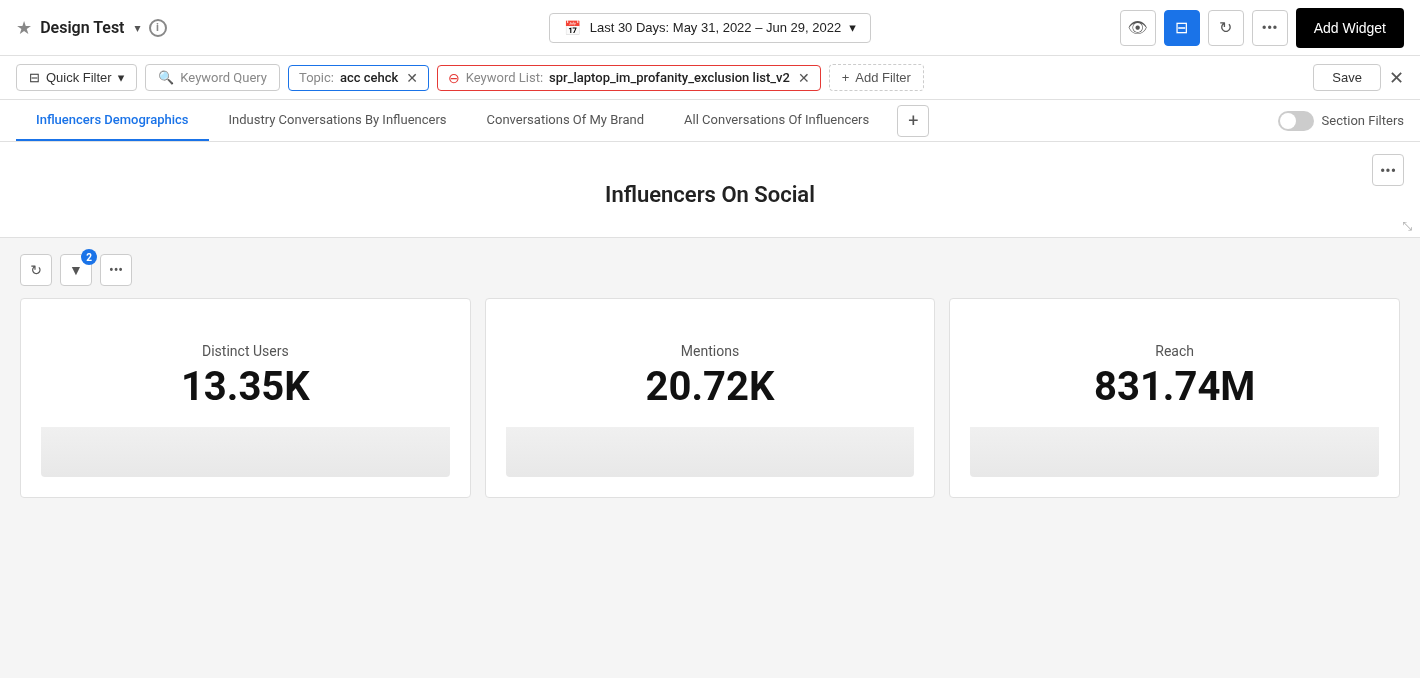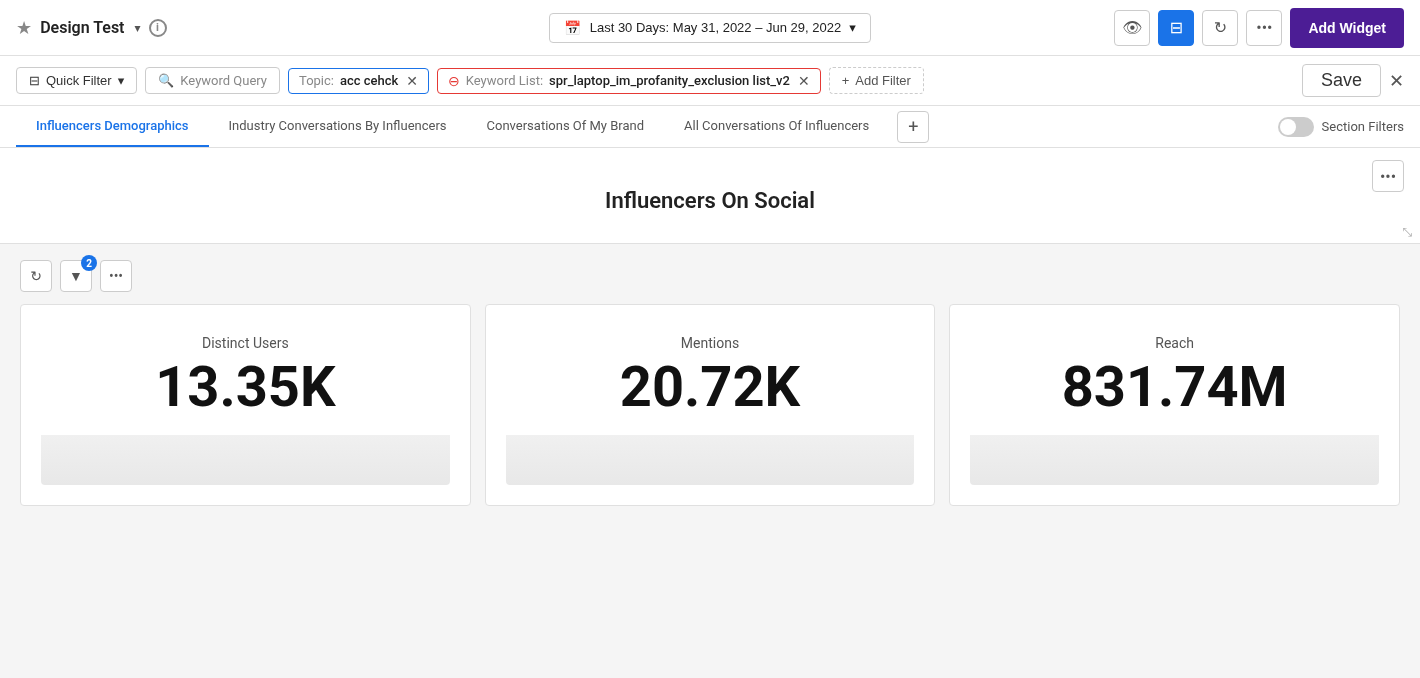--- a/index.html
+++ b/index.html
@@ -68,27 +68,27 @@
       cursor: pointer;
       font-size: 16px;
       color: #555;
     }
     .icon-btn.active {
       background: #1a73e8;
       border-color: #1a73e8;
       color: #fff;
     }
     .add-widget-btn {
-      background: #4c1d95;
+      background: #000000;
       color: #fff;
       border: none;
       border-radius: 4px;
       padding: 12px 18px;
       font-size: 14px;
-      font-weight: 700;
+      font-weight: 400;
       cursor: pointer;
     }
 
     
     .filter-bar {
       display: flex;
       align-items: center;
       background: #fff;
       border-bottom: 1px solid #e0e0e0;
       padding: 8px 16px;
@@ -157,21 +157,21 @@
       color: #555;
       white-space: nowrap;
     }
     .filter-bar-spacer { flex: 1; }
     .save-btn {
       border: 1px solid #ccc;
       border-radius: 4px;
       padding: 5px 18px;
       background: #fff;
       cursor: pointer;
-      font-size: 18px;
+      font-size: 13px;
       color: #333;
     }
     .close-btn {
       border: none;
       background: transparent;
       cursor: pointer;
       font-size: 18px;
       color: #555;
     }
 
@@ -333,21 +333,21 @@
       justify-content: flex-end;
       min-height: 200px;
     }
     .stat-card:last-child { margin-right: 0; }
     .stat-label {
       font-size: 14px;
       color: #555;
       margin-bottom: 8px;
     }
     .stat-value {
-      font-size: 56px;
+      font-size: 40px;
       font-weight: 700;
       color: #111;
       line-height: 1;
     }
     .stat-card-bottom {
       width: 100%;
       height: 50px;
       background: linear-gradient(to bottom, #f0f0f0, #e8e8e8);
       margin-top: 20px;
       border-radius: 0 0 4px 4px;

